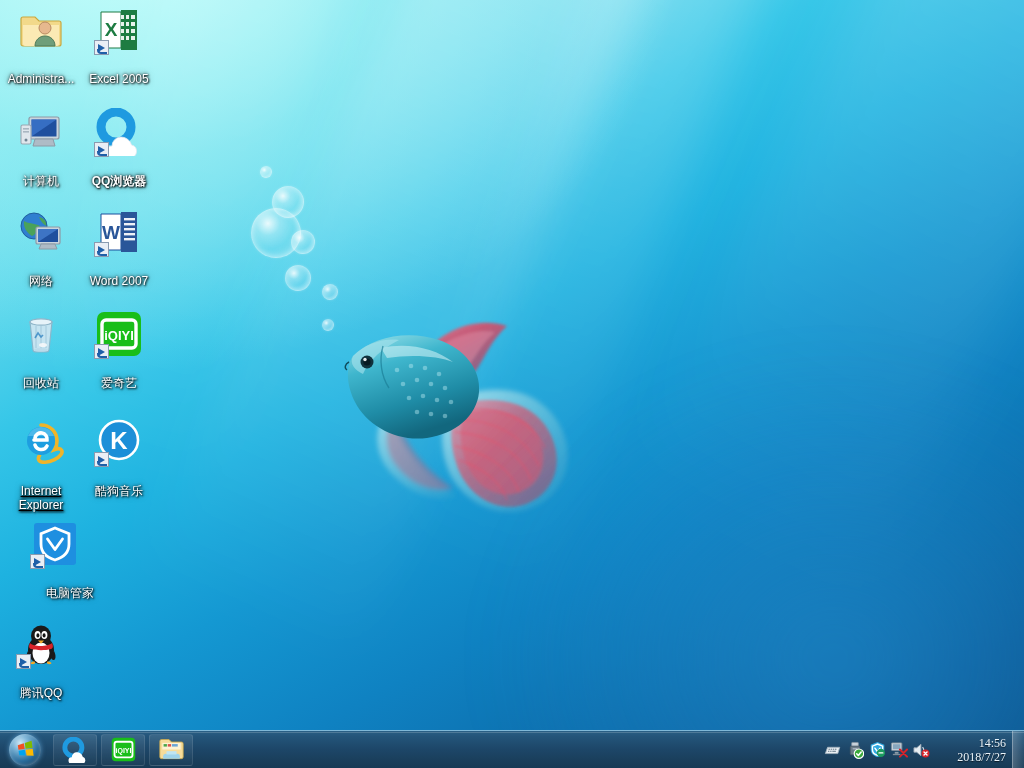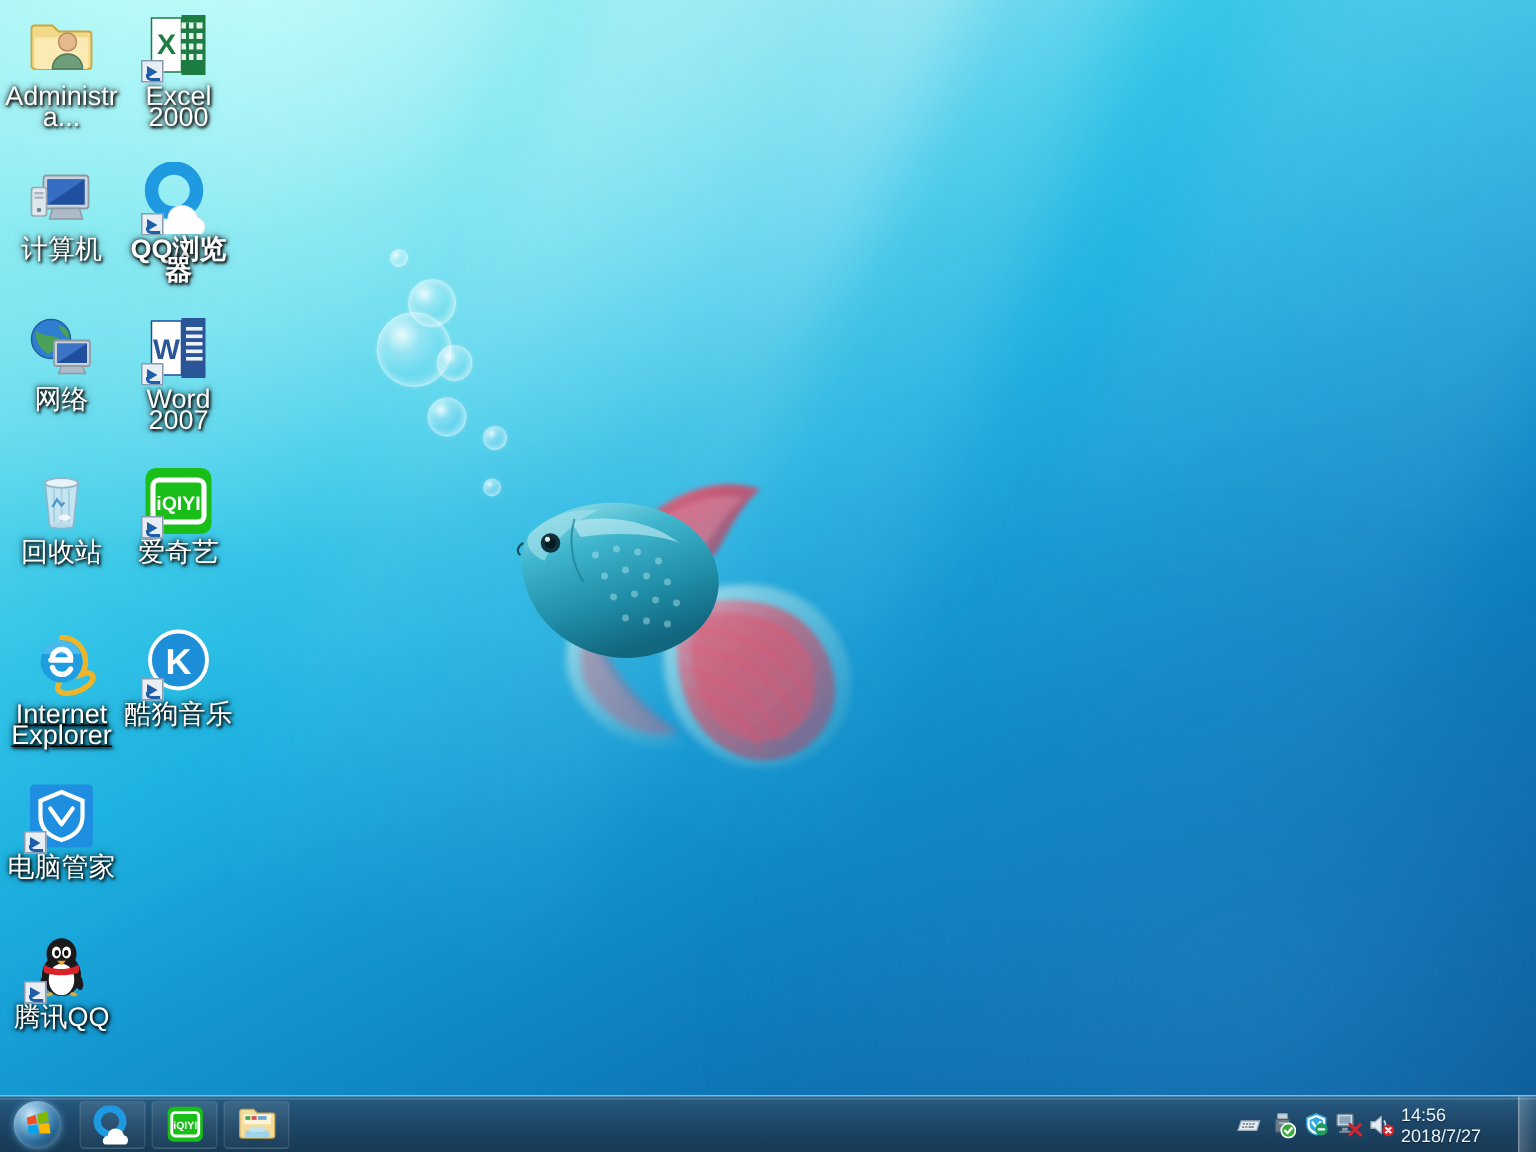--- a/index.html
+++ b/index.html
@@ -48,21 +48,21 @@
   .bubble{ position:absolute; border-radius:50%;
     background:radial-gradient(circle at 33% 30%, rgba(255,255,255,0.85) 0%, rgba(255,255,255,0.28) 26%, rgba(255,255,255,0.05) 55%, rgba(255,255,255,0.16) 88%);
     box-shadow: inset 0 0 6px rgba(255,255,255,0.6), 0 0 3px rgba(255,255,255,0.25);
     border:1px solid rgba(255,255,255,0.42); }
 
   
   #icon-grid{ position:absolute; top:0; left:0; }
   .dicon{ position:absolute; width:78px; text-align:center; cursor:default;
     -webkit-user-select:none; user-select:none; }
   .dicon .glyph{ width:48px; height:48px; margin:0 auto; position:relative; }
-  .dicon .dlabel{ margin-top:3px; font-size:18px; line-height:14px; color:#fff;
+  .dicon .dlabel{ margin-top:18px; font-size:12px; line-height:14px; color:#fff;
     text-shadow:0 0 3px rgba(0,0,0,0.9), 1px 1px 2px rgba(0,0,0,0.95), 0 0 6px rgba(0,0,0,0.5);
     word-wrap:break-word; }
   
   .shortcut{ position:absolute; left:-1px; bottom:-1px; width:15px; height:15px;
     background:#e9eef5; border:1px solid #8a9bb0; }
   .shortcut:after{ content:""; position:absolute; left:3px; top:3px; width:0; height:0;
     border-left:7px solid #1f5fa8; border-top:4px solid transparent; border-bottom:4px solid transparent; }
   .shortcut:before{ content:""; position:absolute; left:2px; top:8px; width:8px; height:3px;
     border-bottom:2px solid #1f5fa8; border-left:2px solid #1f5fa8; border-radius:0 0 0 4px; }
 
@@ -81,22 +81,22 @@
     position:relative; display:flex; align-items:center; justify-content:center; }
 
   .tbtn{ width:44px; height:32px; margin-left:4px; border-radius:3px; cursor:pointer;
     display:flex; align-items:center; justify-content:center;
     border:1px solid rgba(255,255,255,0.10);
     background:linear-gradient(to bottom, rgba(255,255,255,0.10), rgba(255,255,255,0.02)); }
 
   #tray{ margin-left:auto; display:flex; align-items:center; height:38px; }
   .tray-icon{ width:22px; height:24px; display:flex; align-items:center; justify-content:center;
     cursor:pointer; position:relative; }
-  #clock{ width:76px; text-align:left; color:#eaf4fb; font-size:12px; line-height:14px;
-    cursor:pointer; padding:0 2px; text-shadow:0 1px 1px rgba(0,0,0,0.6); }
+  #clock{ width:76px; text-align:right; color:#eaf4fb; font-size:12px; line-height:14px;
+    cursor:pointer; padding:0 2px; text-shadow:0 1px 1px rgba(0,0,0,0.6);font-family:Liberation Serif, serif; }
   #show-desktop{ width:12px; height:38px; margin-left:4px; cursor:pointer;
     background:linear-gradient(to right, rgba(255,255,255,0.22), rgba(255,255,255,0.06));
     border-left:1px solid rgba(255,255,255,0.40); }
 </style>
 </head>
 <body>
 
 <div id="desktop">
 
   <div class="ray ray4"></div>
@@ -216,21 +216,21 @@
       <div class="dicon" style="left: 80px; top: 6px;">
         <div class="glyph">
       <svg width="48" height="48" viewBox="0 0 48 48">
         <path d="M6 6 h20 v36 H6 Z" fill="#ffffff" stroke="#1f7a44" stroke-width="1"></path>
         <path d="M26 4 h16 v40 H26 Z" fill="#1d7c42"></path>
         <path d="M26 9 h14 v4 h-14 Z M26 16 h14 v4 h-14 Z M26 23 h14 v4 h-14 Z M26 30 h14 v4 h-14 Z" fill="#ffffff" opacity="0.9"></path>
         <path d="M30 9 v26" stroke="#1d7c42" stroke-width="2"></path>
         <path d="M35 9 v26" stroke="#1d7c42" stroke-width="2"></path>
         <text x="16" y="30" text-anchor="middle" font-family="'Liberation Sans',sans-serif" font-size="19" font-weight="bold" fill="#1d7c42">X</text>
       </svg><span class="shortcut"></span></div>
-        <div class="dlabel">Excel 2000</div>
+        <div class="dlabel">Excel 2005</div>
       </div>
       <div class="dicon" style="left: 2px; top: 108px;">
         <div class="glyph">
       <svg width="48" height="48" viewBox="0 0 48 48">
         <rect x="12" y="9" width="30" height="22" rx="2" fill="#c9d4dd" stroke="#8d9aa6" stroke-width="1.2"></rect>
         <rect x="14.5" y="11.5" width="25" height="17" fill="#1f4f9e"></rect>
         <path d="M14.5 11.5 h25 l-25 17 Z" fill="#3f78cf" opacity="0.75"></path>
         <path d="M18 31 h18 l2 7 h-22 Z" fill="#aebbc6" stroke="#8d9aa6" stroke-width="1"></path>
         <rect x="4" y="17" width="10" height="19" rx="1.6" fill="#dfe6ec" stroke="#9aa7b2" stroke-width="1.1"></rect>
         <rect x="6" y="20" width="6" height="1.6" fill="#a9b6c1"></rect>
@@ -310,21 +310,21 @@
         <div class="dlabel">Internet Explorer</div>
       </div>
       <div class="dicon" style="left: 80px; top: 418px;">
         <div class="glyph">
       <svg width="48" height="48" viewBox="0 0 48 48">
         <circle cx="24" cy="22" r="19" fill="#1c8fd8" stroke="#ffffff" stroke-width="2.6"></circle>
         <text x="24" y="31" text-anchor="middle" font-family="'Liberation Sans',sans-serif" font-size="24" font-weight="bold" fill="#ffffff">K</text>
       </svg><span class="shortcut"></span></div>
         <div class="dlabel">酷狗音乐</div>
       </div>
-      <div class="dicon" style="left: 2px; top: 520px;">
+      <div class="dicon" style="left: 16px; top: 520px; text-align: right;">
         <div class="glyph">
       <svg width="48" height="48" viewBox="0 0 48 48">
         <rect x="3" y="3" width="42" height="42" rx="3" fill="#1e8fe0"></rect>
         <rect x="3" y="3" width="42" height="42" rx="3" fill="url(#pcg)" opacity="0"></rect>
         <path d="M24 8 L38 13.8 V24 c0 9 -6.5 13.8 -14 16 c-7.5 -2.2 -14 -7 -14 -16 V13.8 Z" fill="none" stroke="#ffffff" stroke-width="2.8"></path>
         <path d="M16.5 19 L24 29.5 L31.5 19" fill="none" stroke="#ffffff" stroke-width="2.8" stroke-linecap="round" stroke-linejoin="round"></path>
       </svg><span class="shortcut"></span></div>
         <div class="dlabel">电脑管家</div>
       </div>
       <div class="dicon" style="left: 2px; top: 620px;">

